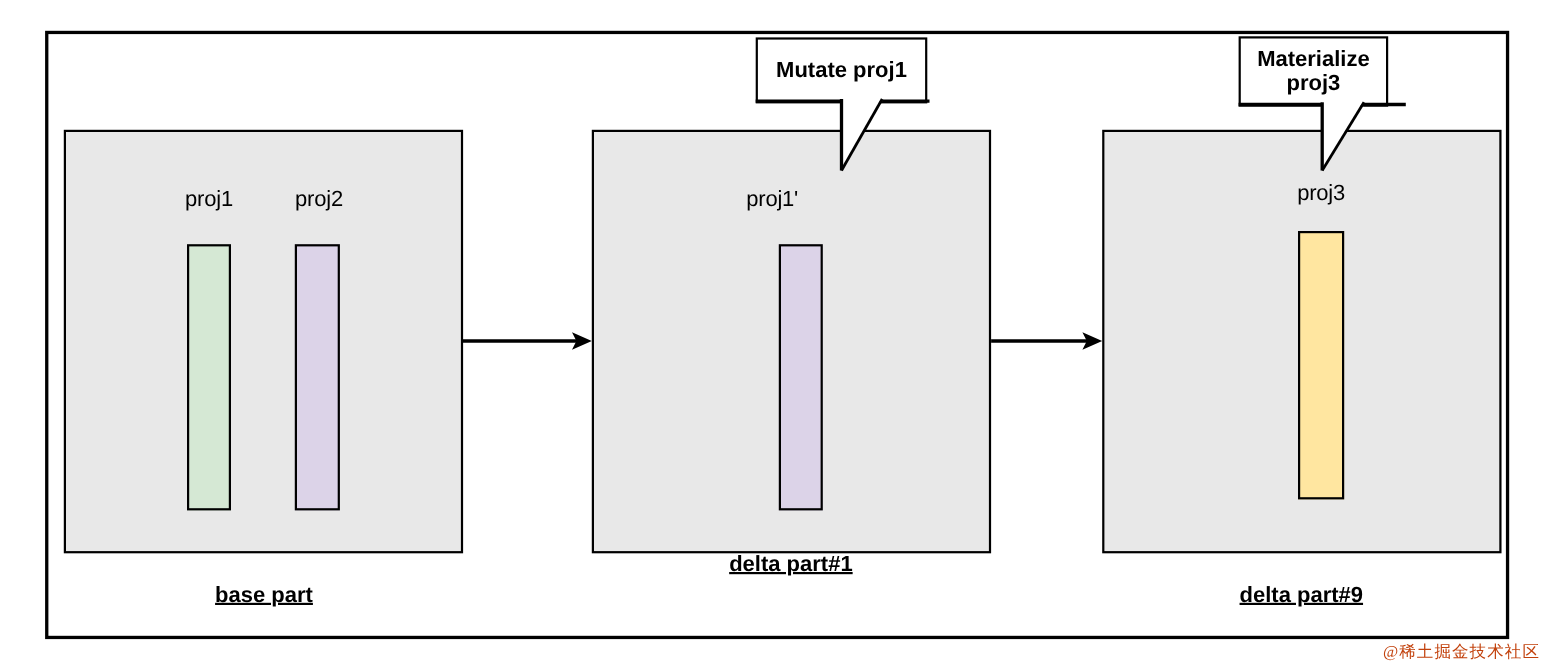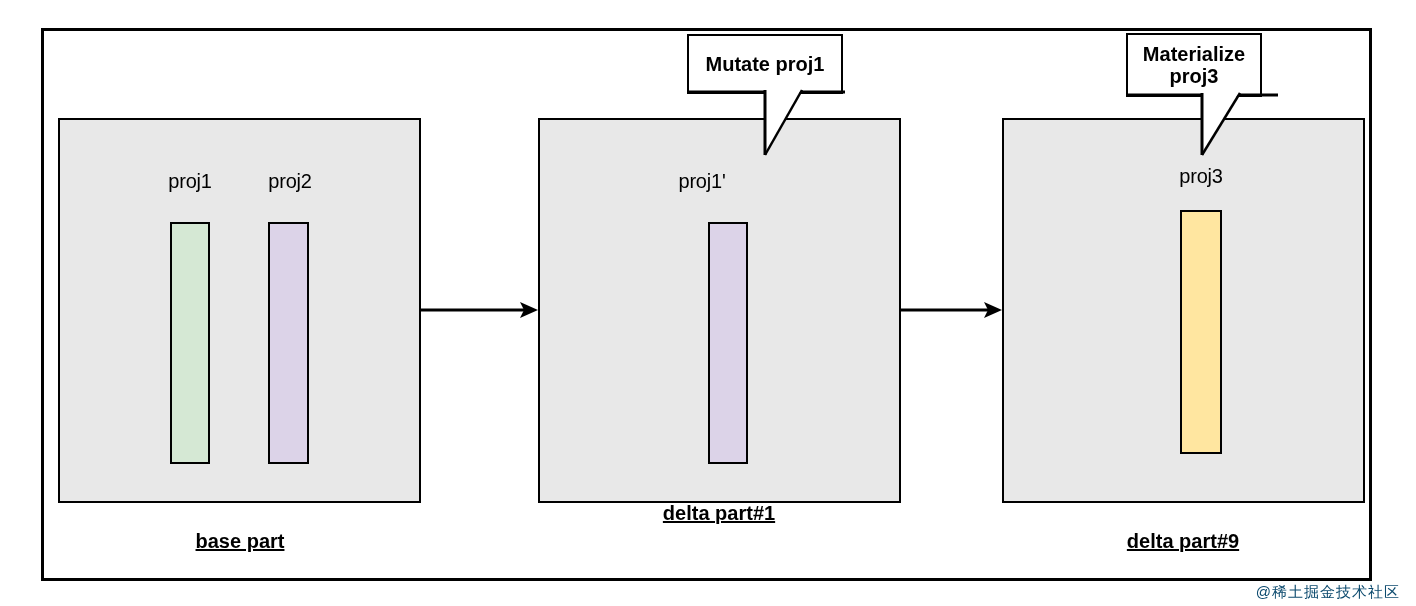--- a/index.html
+++ b/index.html
@@ -101,24 +101,24 @@
     position: absolute;
     overflow: visible;
   }
 
   
   .watermark {
     position: absolute;
     right: 16px;
     bottom: 4px;
     font-size: 15px;
-    color: #0c4a6e;
+    color: #c2410c;
     white-space: nowrap;
     letter-spacing: 1px;
-    font-family: Liberation Sans, sans-serif;
+    font-family: Liberation Serif, serif;
   }
 </style>
 </head>
 <body>
 
 <div id="canvas">
 
   <div class="outer-frame"></div>
 
   <div class="part-panel panel-1"></div>

